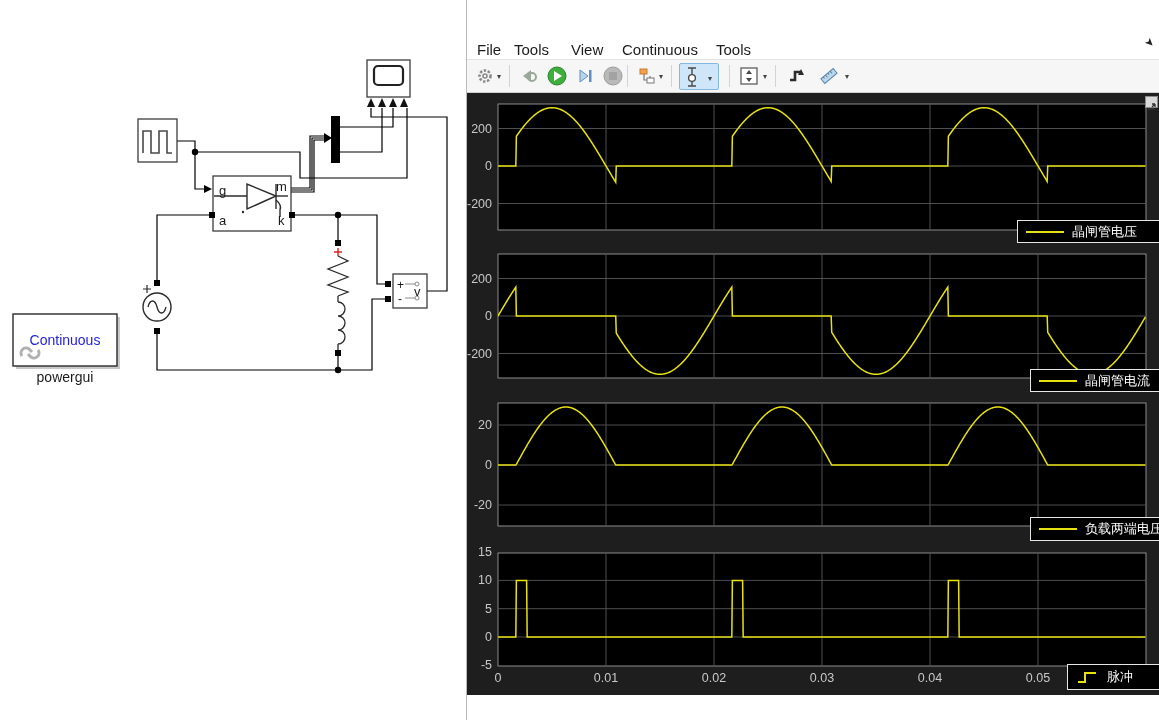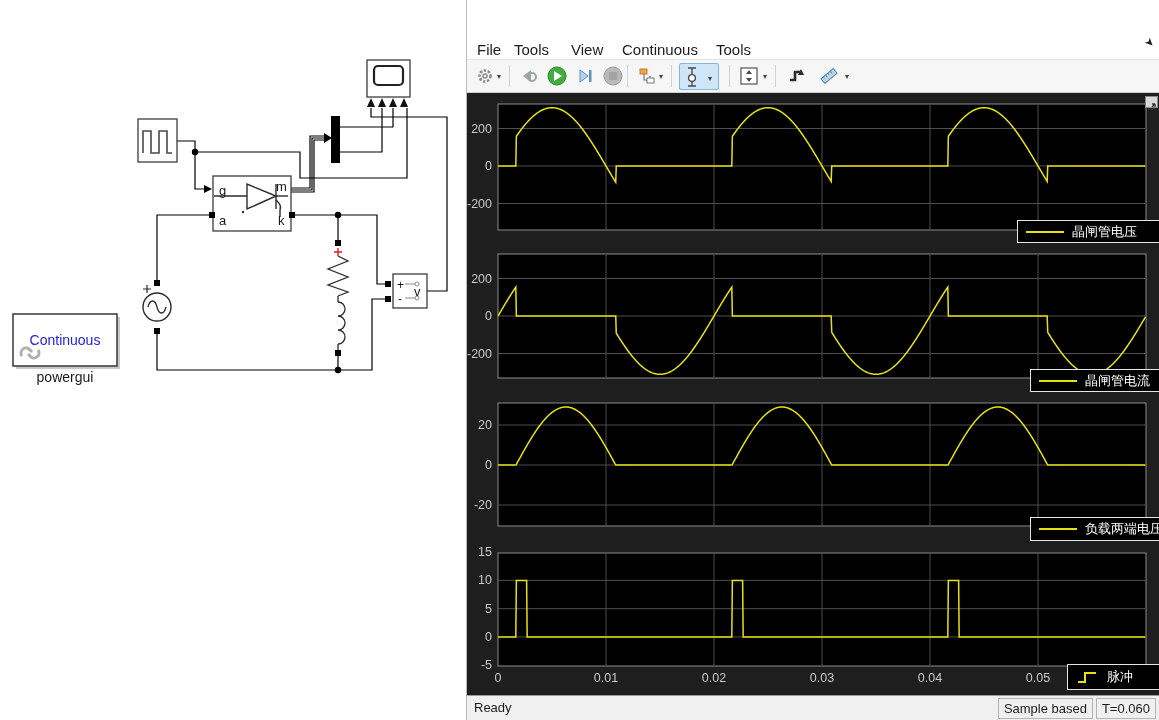--- a/index.html
+++ b/index.html
@@ -342,19 +342,14 @@
         <span>负载两端电压</span>
       </div>
       <div class="legend" style="left:600px;top:571px;width:93px;height:24px">
         <svg width="26" height="16" viewBox="0 0 26 16" style="margin-left:8px">
           <path d="M2,13 H9 V4 H20" fill="none" stroke="#e8e112" stroke-width="2"></path>
         </svg>
         <span style="margin-left:5px">脉冲</span>
       </div>
     </div>
 
-    <div id="statusbar">
-      <span id="status-left">Ready</span>
-      <span class="status-cell" id="status-sample">Sample based</span>
-      <span class="status-cell" id="status-time">T=0.060</span>
-    </div>
   </div>
 </div>
 
 </body></html>

